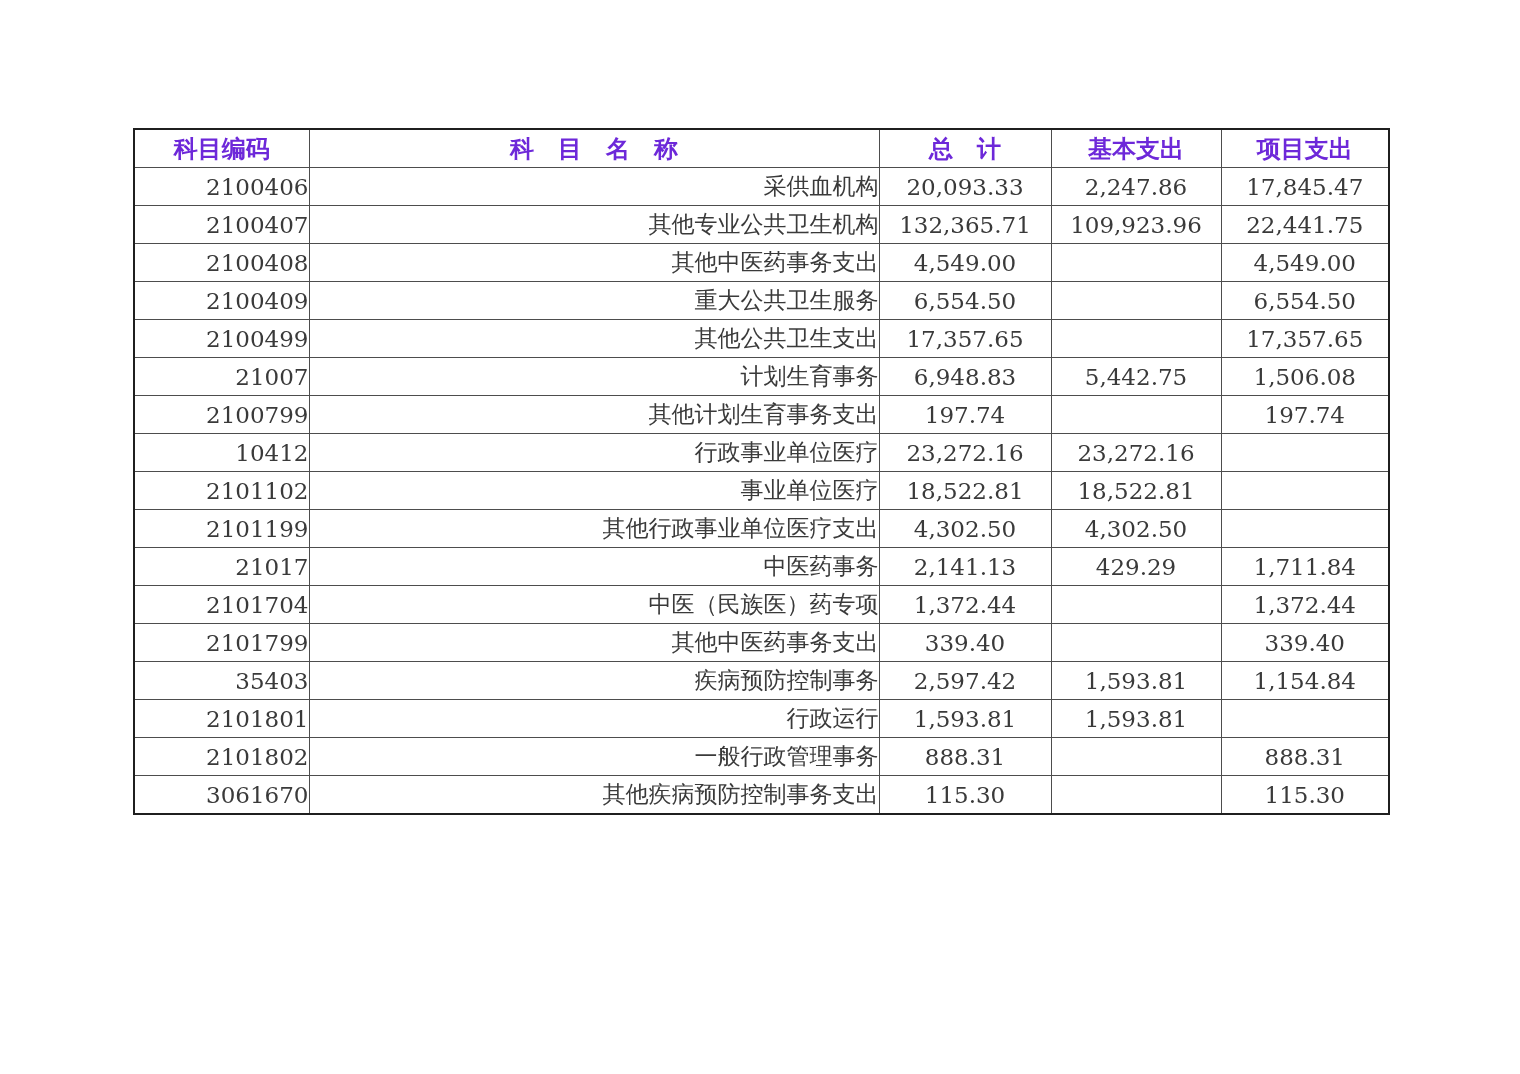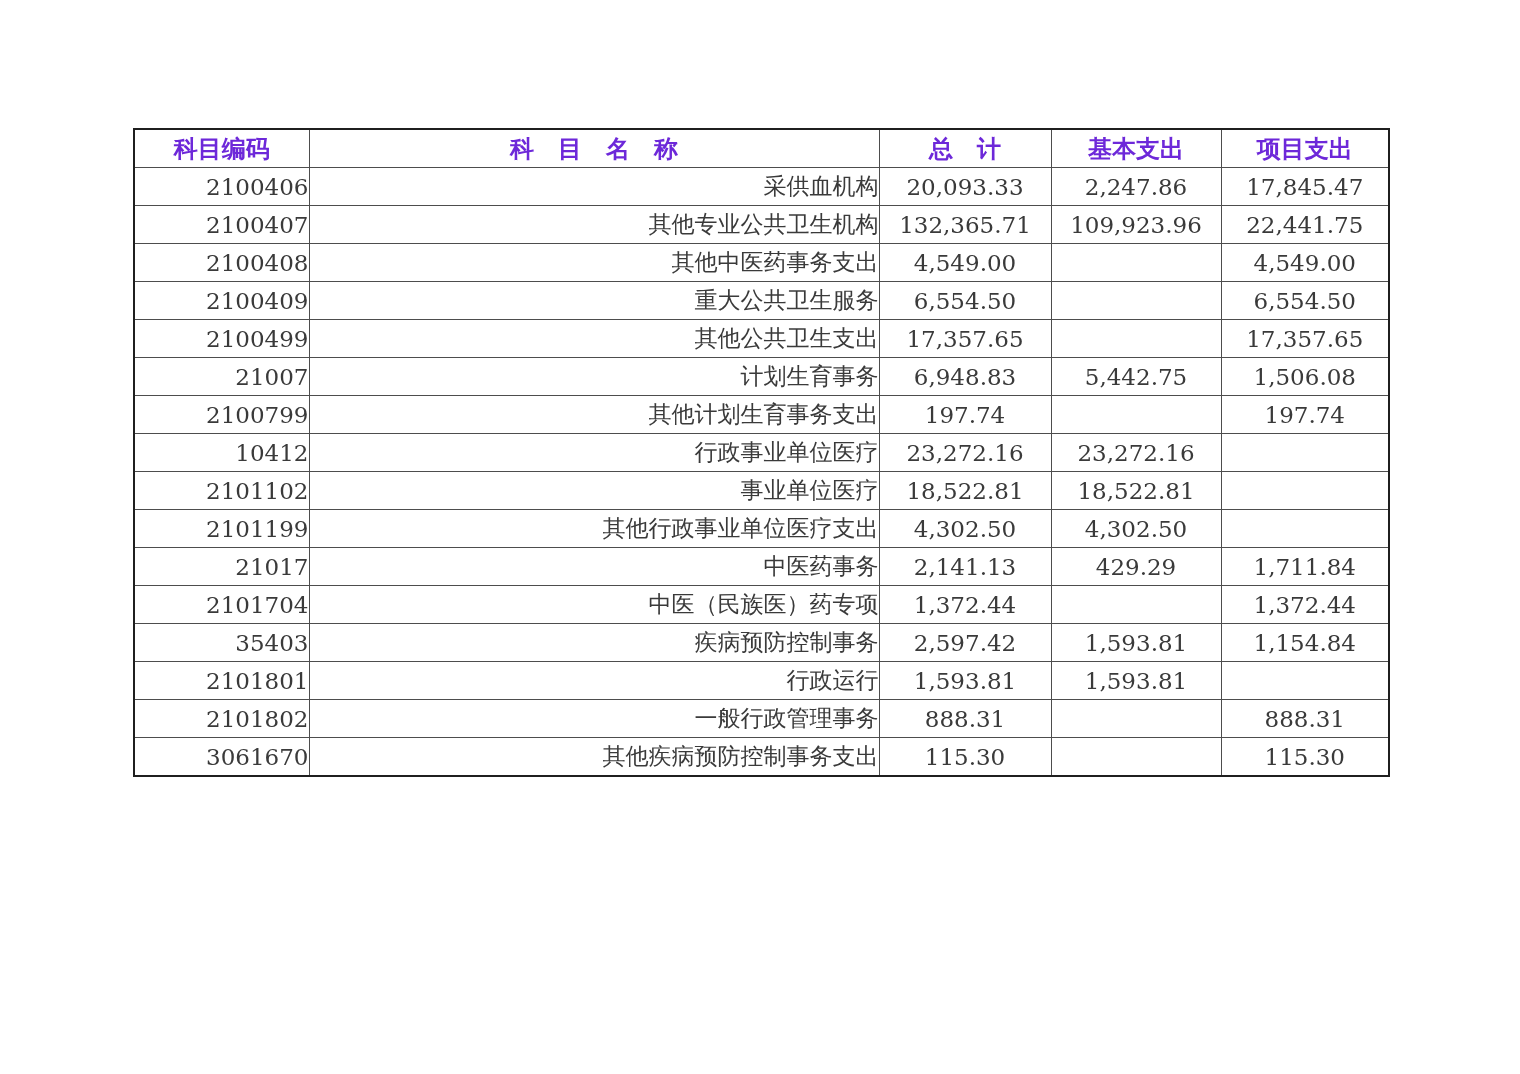--- a/index.html
+++ b/index.html
@@ -160,20 +160,27 @@
           <td class="cell-num">1,711.84</td>
         </tr>
         <tr>
           <td class="cell-code indent-2">2101704</td>
           <td class="cell-name indent-2">中医（民族医）药专项</td>
           <td class="cell-num">1,372.44</td>
           <td class="cell-num"></td>
           <td class="cell-num">1,372.44</td>
         </tr>
         <tr>
+          <td class="cell-code indent-2">2101799</td>
+          <td class="cell-name indent-2">其他中医药事务支出</td>
+          <td class="cell-num">339.40</td>
+          <td class="cell-num"></td>
+          <td class="cell-num">339.40</td>
+        </tr>
+        <tr>
           <td class="cell-code indent-1">35403</td>
           <td class="cell-name indent-1">疾病预防控制事务</td>
           <td class="cell-num">2,597.42</td>
           <td class="cell-num">1,593.81</td>
           <td class="cell-num">1,154.84</td>
         </tr>
         <tr>
           <td class="cell-code indent-2">2101801</td>
           <td class="cell-name indent-2">行政运行</td>
           <td class="cell-num">1,593.81</td>

